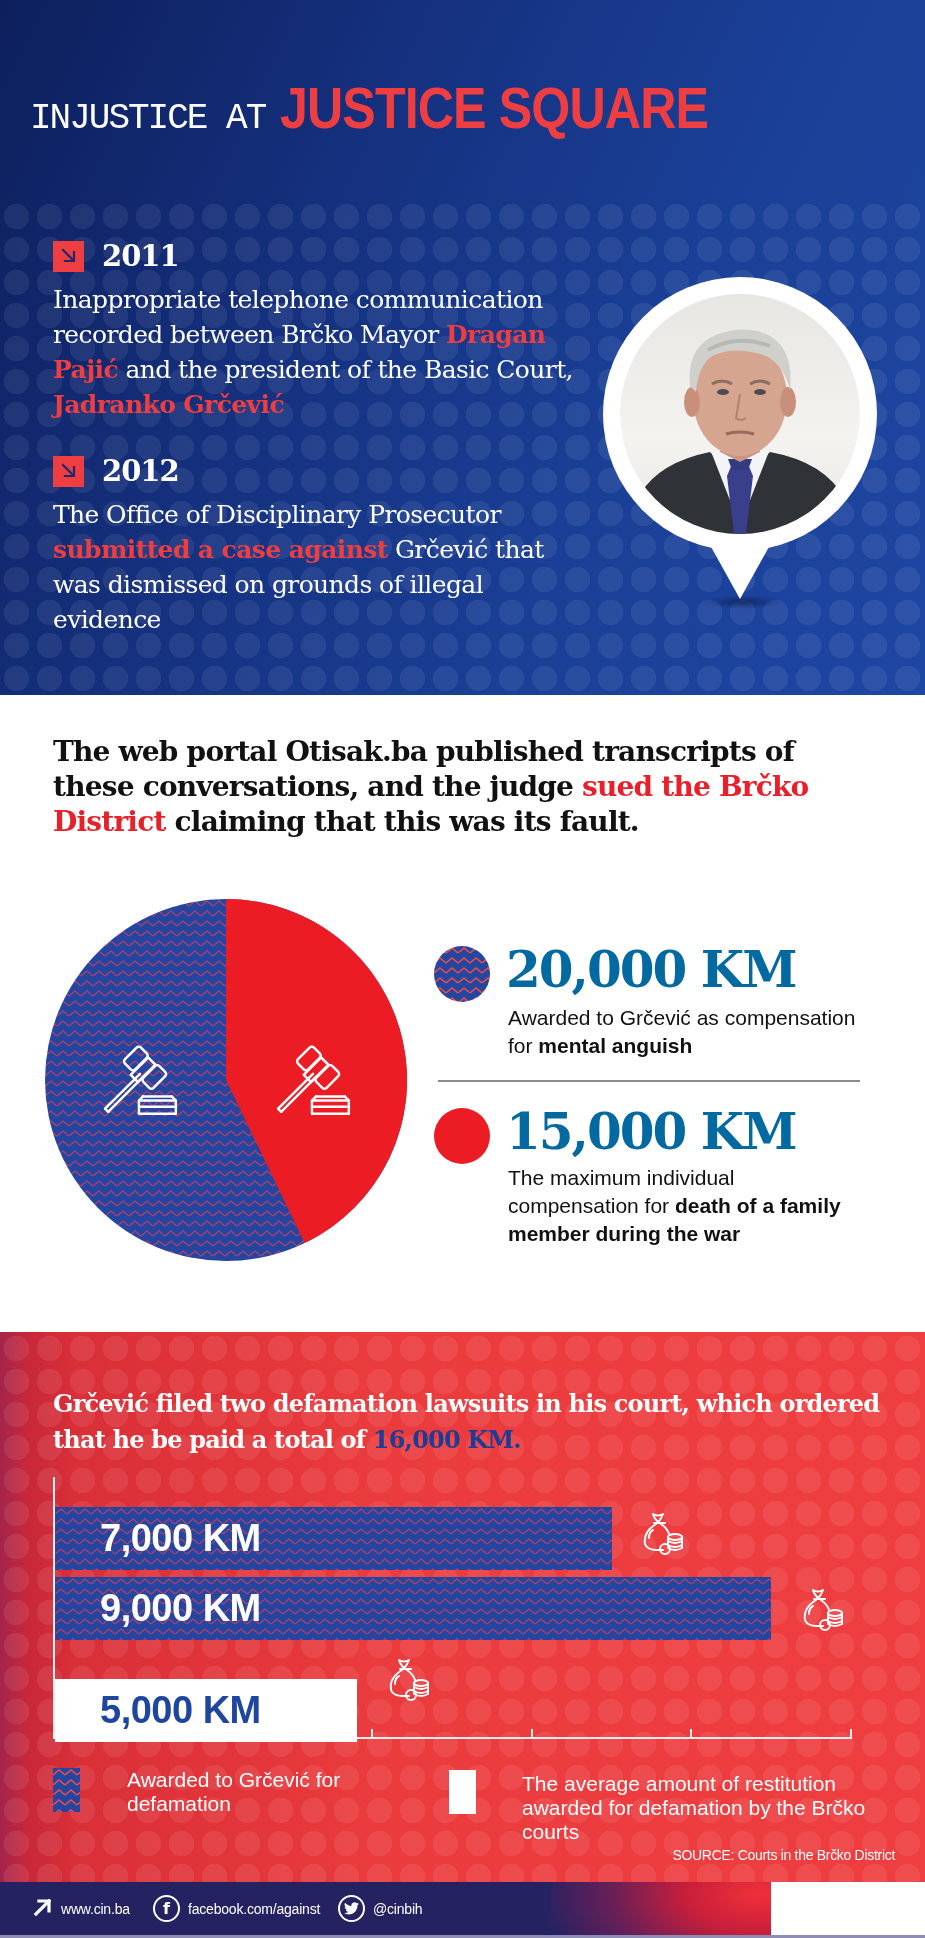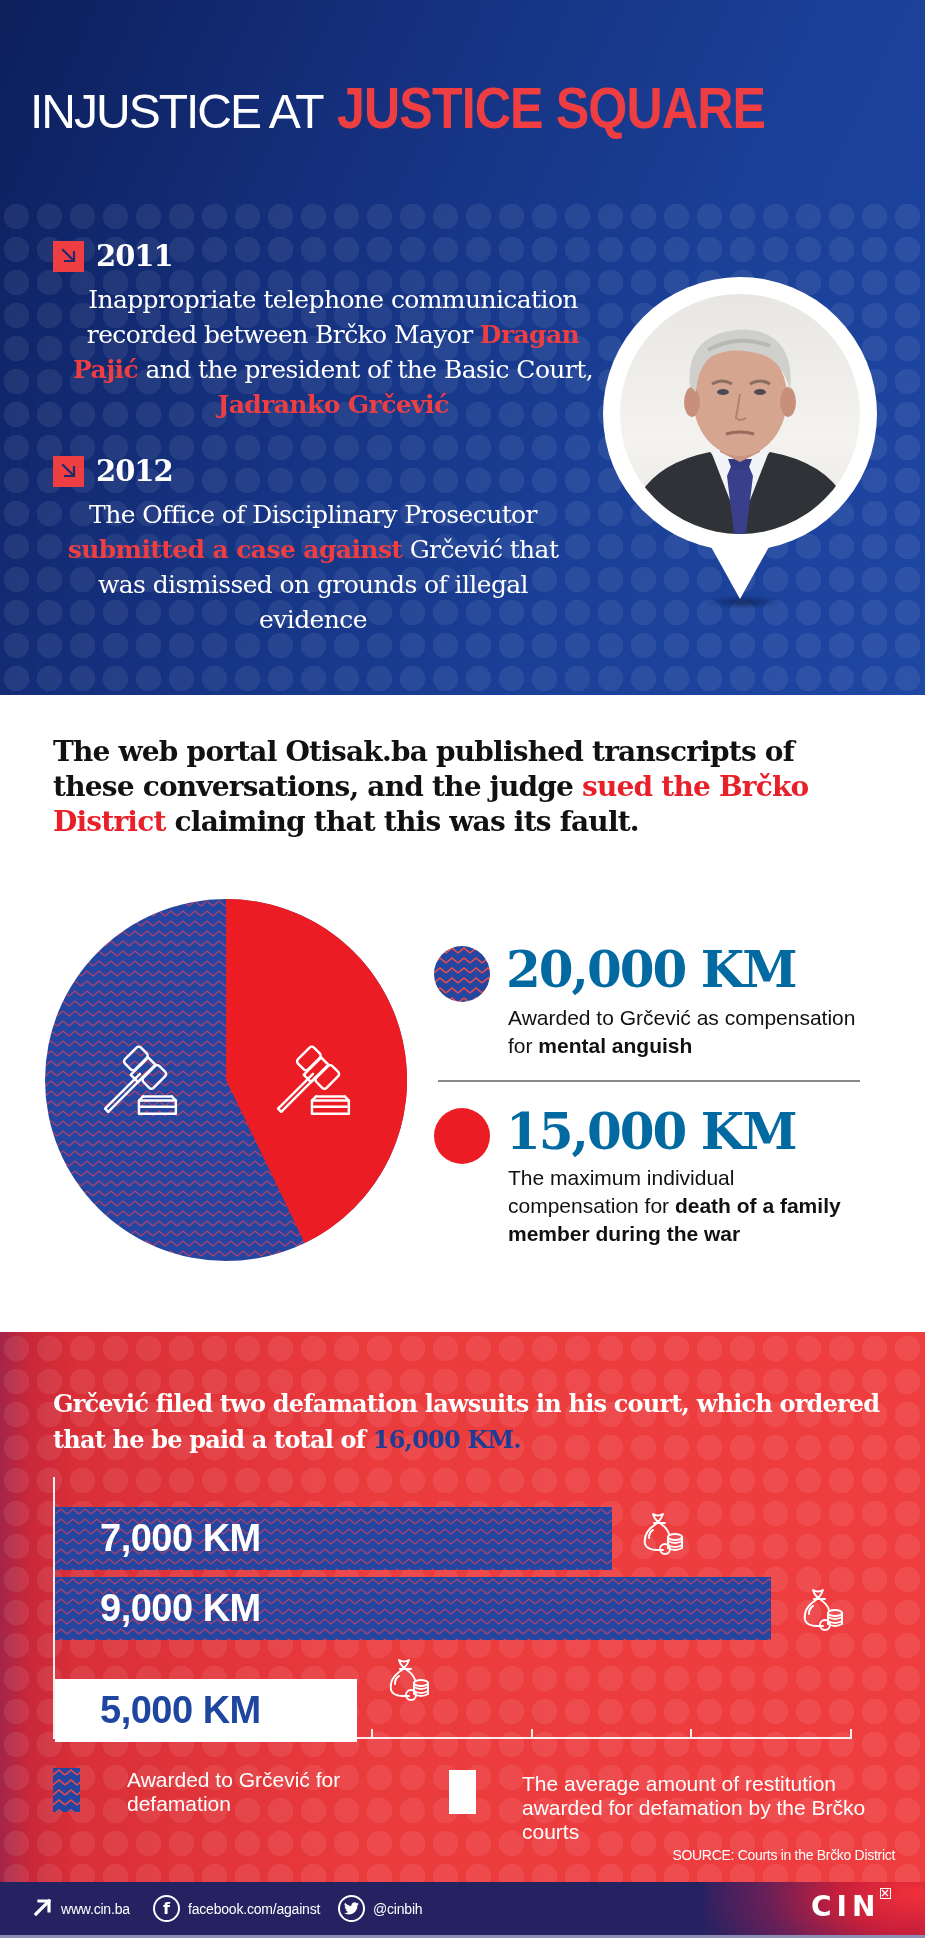--- a/index.html
+++ b/index.html
@@ -15,33 +15,32 @@
   .dots {
     position: absolute; left: 0; right: 0; bottom: 0;
     background-image: radial-gradient(circle at 16.5px 16.5px, rgba(255,255,255,0.07) 12.5px, transparent 13px);
     background-size: 33px 33px;
   }
   .hero .dots { top: 200px; }
   .title {
     position: absolute; left: 30px; top: 78px; white-space: nowrap;
     font-size: 57px; line-height: 60px; letter-spacing: -1px;
   }
-  .title .thin { color: #fff; font-weight: 100; font-family: Liberation Sans, sans-serif; font-size: 48px; letter-spacing: -2px; -webkit-text-stroke: 0; }
+  .title .thin { color: #fff; font-weight: 100; font-family: Liberation Mono, monospace; font-size: 36px; letter-spacing: -2px; -webkit-text-stroke: 0; }
   .title .bold { color: #ef3e42; font-weight: bold; font-family: "Liberation Sans", sans-serif; transform: scaleX(0.88); display: inline-block; transform-origin: left; }
 
   .event { position: absolute; left: 53px; width: 560px; color: #fff; }
   .event .year-row { display: flex; align-items: center; height: 32px; }
   .year-badge {
     width: 31px; height: 31px; background: #ef3e42; display: flex; align-items: center; justify-content: center;
   }
-  .year { margin-left: 12px; font-family: "DejaVu Serif", serif; font-weight: bold; font-size: 29px; letter-spacing: -1px; }
+  .year { margin-left: 18px; font-family: "DejaVu Serif", serif; font-weight: bold; font-size: 29px; letter-spacing: -1px; }
   .event .text {
     margin-top: 10px; font-family: "DejaVu Serif", serif; font-weight: 300; font-size: 25px; line-height: 35px;
     letter-spacing: -0.6px;
-    text-align: center;
   }
   .event .text .hl { color: #ef3e42; font-weight: bold; }
 
   .pin { position: absolute; left: 603px; top: 277px; width: 274px; height: 330px; }
   .pin-shadow {
     position: absolute; left: 100px; top: 318px; width: 80px; height: 14px; border-radius: 50%;
     background: radial-gradient(ellipse, rgba(10,20,60,0.55), transparent 70%);
   }
   .pin-circle {
     position: absolute; left: 0; top: 0; width: 274px; height: 274px; border-radius: 50%; background: #fff;
@@ -111,21 +110,21 @@
     position: absolute; font-family: "Liberation Sans", sans-serif; font-size: 21px; line-height: 24px; color: #fff;
   }
   .key-white { position: absolute; left: 449px; top: 438px; width: 27px; height: 44px; background: #fff; }
   .source {
     position: absolute; right: 30px; top: 515px; font-family: "Liberation Sans", sans-serif; font-size: 14px; color: #fff;
     letter-spacing: -0.3px;
   }
 
   
   .footer {
-    position: absolute; left: 0; top: 1882px; width: 925px; height: 53px; background: #252262; overflow: hidden;
+    position: absolute; left: 0; top: 1882px; width: 771px; height: 53px; background: #252262; overflow: hidden;
   }
   .footer-burst {
     position: absolute; right: -40px; top: -60px; width: 260px; height: 180px;
     background: radial-gradient(ellipse at 80% 40%, #f0303a 0%, #c81f3b 25%, rgba(150,30,80,0.6) 50%, transparent 75%);
   }
   .footer-item { position: absolute; top: 0; height: 53px; display: flex; align-items: center; }
   .footer-text { font-family: "Liberation Sans", sans-serif; font-size: 14px; color: #fff; margin-left: 8px; letter-spacing: -0.2px; }
   .icon-circle {
     width: 27px; height: 27px; border: 2px solid #fff; border-radius: 50%; display: flex; align-items: center; justify-content: center;
     color: #fff; font-weight: bold; font-family: "DejaVu Sans", sans-serif;

